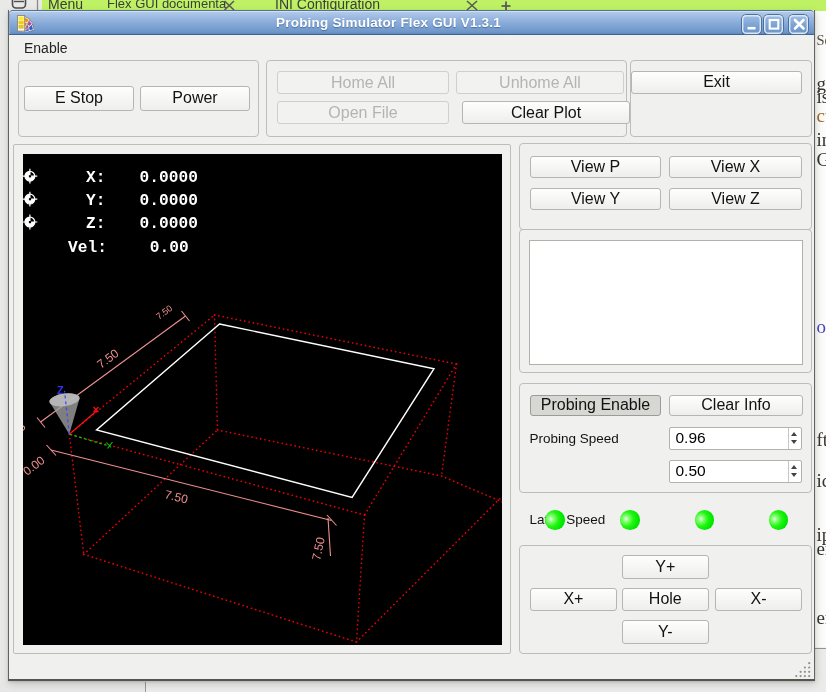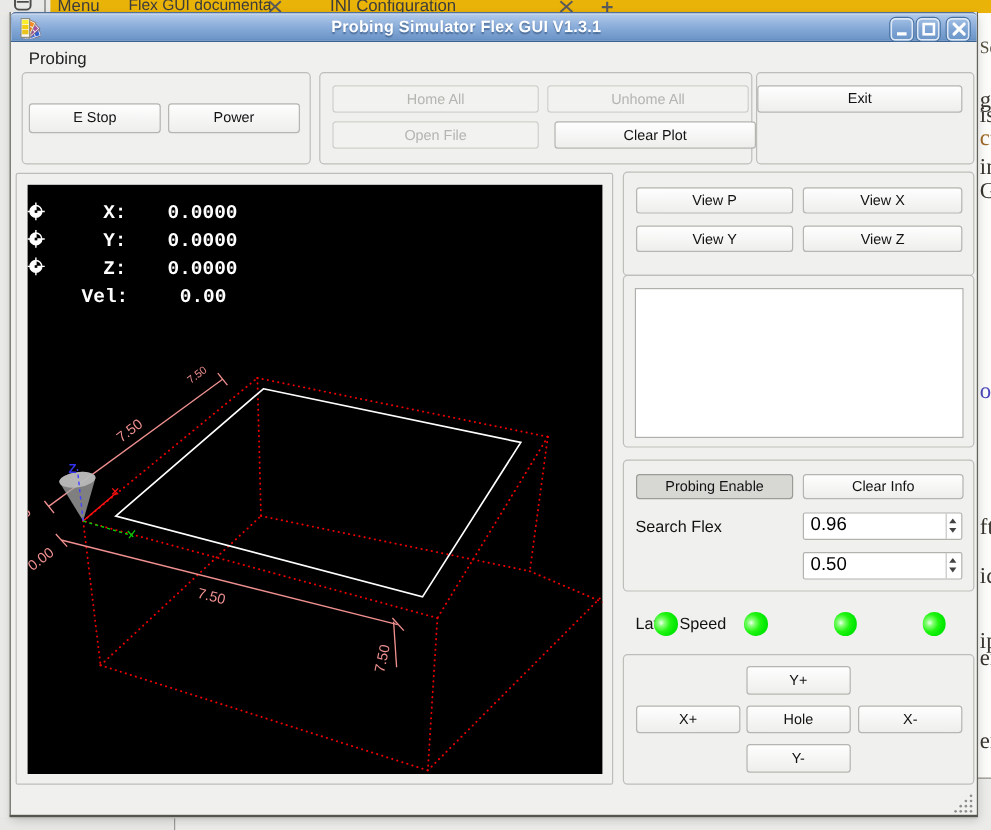--- a/index.html
+++ b/index.html
@@ -1,19 +1,19 @@
 <!DOCTYPE html>
 <html><head><meta charset="utf-8">
 <style>
   * { margin:0; padding:0; box-sizing:border-box; }
   html,body { width:826px; height:692px; overflow:hidden; background:#fbfbfa;
     font-family:"Liberation Sans", sans-serif; }
   .abs { position:absolute; }
   
-  #bgtop { left:0; top:0; width:826px; height:11px; background:#eab308; overflow:hidden; }
+  #bgtop { left:0; top:0; width:826px; height:11px; background:#bef264; overflow:hidden; }
   #bgtop .tabtxt { position:absolute; top:-4px; font-size:14px; color:#3c3c3c; white-space:nowrap; }
   #bgleft { left:0; top:11px; width:9px; height:681px; background:#e9e9e7; }
   #bgright { left:814px; top:11px; width:12px; height:681px; background:#fcfcfb; overflow:hidden; }
   #bgright .frag { position:absolute; left:2.5px; font-family:"Liberation Serif", serif;
      font-size:19px; color:#38342e; white-space:nowrap; }
   #bgbottom { left:0; top:681px; width:826px; height:11px; background:#ebebe9; }
   
   #win { left:8px; top:10px; width:807px; height:671px;
      background:#f0f0ee; border:1px solid #63635c; border-top:none; border-bottom:2px solid #55554e;
      box-shadow:1px 3px 8px rgba(0,0,0,.16), 0 1px 2px rgba(0,0,0,.12); }
@@ -25,21 +25,21 @@
   #title { width:100%; text-align:center; top:4px; color:#fff; font-size:13.5px; font-weight:bold;
      text-shadow:0 1px 1px rgba(40,70,110,.55); letter-spacing:.2px;}
   .tbtn { top:3.5px; width:19px; height:19px; border-radius:4.5px;
      background:linear-gradient(#a3c0e5,#7ba2d2 55%,#6b95c8);
      box-shadow:inset 0 0 0 1.4px #dde8f4, 0 0 0 1px #49719f; }
   
   .gb { position:absolute; border:1px solid #bdbdba; border-radius:4px; }
   .btn { position:absolute; display:flex; align-items:center; justify-content:center;
      background:linear-gradient(#fefefe,#f6f6f5 50%,#eeeeec);
      border:1px solid #b5b5b2; border-radius:3px;
-     font-size:12px; color:#121212; }
+     font-size:16px; color:#121212; }
   .btn.dis { background:#f2f2f0; color:#b4b4b1; border-color:#cfcfcc; }
   .btn.on  { background:#d7d7d4; border-color:#9b9b98; }
   .lbl { position:absolute; font-size:13.5px; color:#121212; }
   .spin { position:absolute; background:#fff; border:1px solid #b2b2af; border-radius:2px;
      font-size:15.5px; color:#000; }
   .spin .v { position:absolute; left:5.5px; top:1.5px; }
   .spin .arr { position:absolute; right:0; top:0; bottom:0; width:13px; border-left:1px solid #c6c6c3; }
   .spin .arr:before { content:""; position:absolute; left:2.2px; top:4.5px;
      border-left:3.8px solid transparent; border-right:3.8px solid transparent; border-bottom:4.6px solid #424240; }
   .spin .arr:after { content:""; position:absolute; left:2.2px; bottom:4.5px;
@@ -119,21 +119,21 @@
     </svg>
     <div class="tbtn abs" style="left:732.5px"></div>
     <div class="tbtn abs" style="left:754.5px"></div>
     <div class="tbtn abs" style="left:780px"></div>
     <svg class="abs" style="left:732.5px; top:3.5px" width="66" height="19" viewBox="0 0 66 19">
       <line x1="5.5" y1="13.2" x2="13.5" y2="13.2" stroke="#fff" stroke-width="2.6"></line>
       <rect x="27.7" y="5" width="8.6" height="8.6" fill="none" stroke="#fff" stroke-width="2.1"></rect>
       <path d="M 53 5 L 61.5 13.5 M 61.5 5 L 53 13.5" stroke="#fff" stroke-width="2.6" stroke-linecap="round"></path>
     </svg>
   </div>
-  <div class="lbl" style="left:15px; top:29.5px; font-size:14px; color:#232323;">Probing</div>
+  <div class="lbl" style="left:15px; top:29.5px; font-size:14px; color:#232323;">Enable</div>
 
   <div class="gb" style="left:9px;  top:49.5px; width:241px; height:77px;"></div>
   <div class="gb" style="left:257px; top:49.5px; width:360.5px; height:77px;"></div>
   <div class="gb" style="left:621px; top:49.5px; width:181.5px; height:77px;"></div>
   <div class="btn" style="left:15px; top:75.5px; width:110px; height:25.5px;">E Stop</div>
   <div class="btn" style="left:131px; top:75.5px; width:110px; height:25.5px;">Power</div>
   <div class="btn dis" style="left:268px; top:61px; width:172px; height:23px;">Home All</div>
   <div class="btn dis" style="left:447px; top:61px; width:168px; height:23px;">Unhome All</div>
   <div class="btn dis" style="left:268px; top:91px; width:172px; height:23px;">Open File</div>
   <div class="btn" style="left:453px; top:91px; width:168px; height:23px;">Clear Plot</div>
@@ -149,21 +149,21 @@
 
   <div class="btn" style="left:521px; top:145.5px; width:131px; height:22.5px;">View P</div>
   <div class="btn" style="left:660px; top:145.5px; width:133px; height:22.5px;">View X</div>
   <div class="btn" style="left:521px; top:177.5px; width:131px; height:22.5px;">View Y</div>
   <div class="btn" style="left:660px; top:177.5px; width:133px; height:22.5px;">View Z</div>
 
   <div class="abs" style="left:520.3px; top:230.3px; width:274px; height:125px; background:#fff; border:1px solid #b0b0ad;"></div>
 
   <div class="btn on" style="left:521px; top:384.8px; width:131px; height:21px;">Probing Enable</div>
   <div class="btn" style="left:660px; top:384.8px; width:134px; height:21px;">Clear Info</div>
-  <div class="lbl" style="left:520.5px; top:420.5px;">Search Flex</div>
+  <div class="lbl" style="left:520.5px; top:420.5px;">Probing Speed</div>
   <div class="spin" style="left:660px; top:416.5px; width:133px; height:23px;">
       <span class="v">0.96</span>
       <span class="arr"></span>
     </div>
   <div class="lbl" style="left:520.5px; top:454px;margin-top:48px;">Latch Speed</div>
   <div class="spin" style="left:660px; top:449.5px; width:133px; height:23px;">
       <span class="v">0.50</span>
       <span class="arr"></span>
     </div>
 

